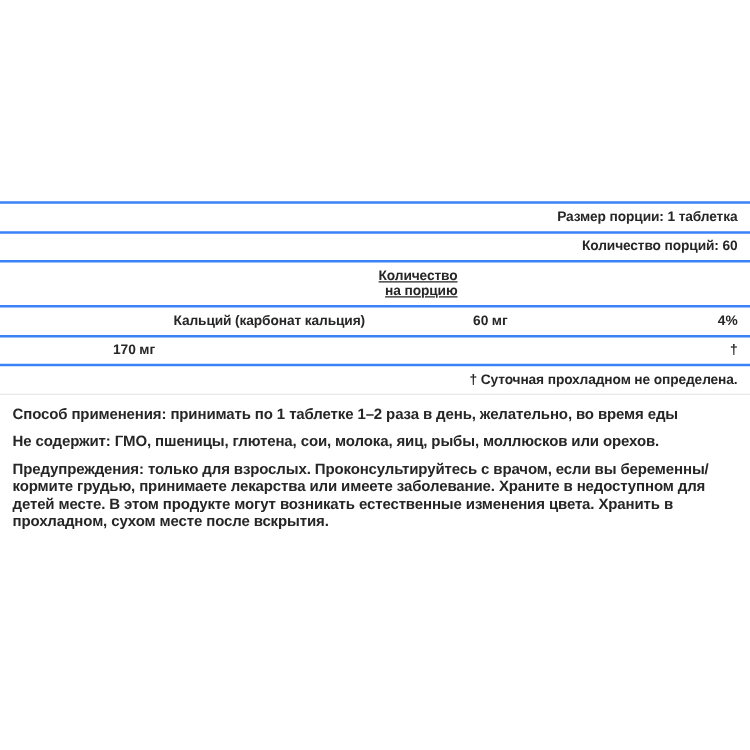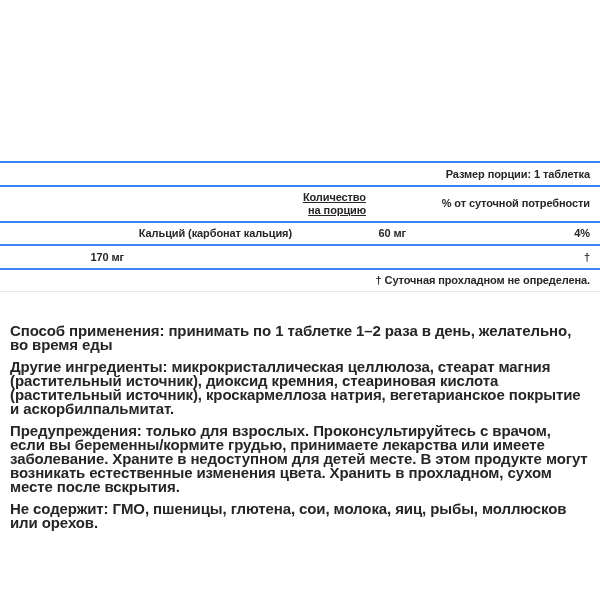--- a/index.html
+++ b/index.html
@@ -38,44 +38,46 @@
 
   
   .paragraphs {
     position: absolute;
     top: 324px;
     left: 10px;
     right: 12px;
   }
   .paragraphs p {
     margin: 0 0 8px 0;
-    font-size: 15px;
+    font-size: 12px;
     font-weight: 700;
     line-height: 14px;
     letter-spacing: -0.1px;
   }
 </style>
 </head>
 <body>
 
 <div class="canvas">
 
   <section class="facts-table">
 
     <div class="f-row">
       <span>Размер порции: 1 таблетка</span>
     </div>
 
+    <div class="f-row">
+      <span>Количество порций: 60</span>
+    </div>
 
     <div class="f-row f-cols">
       <span class="col-name"></span>
       <span class="col-amount">
         <span class="hdr-amount-inner">Количество на порцию</span>
       </span>
-      <span class="col-dv">% от суточной потребности</span>
     </div>
 
     <div class="f-row f-cols">
       <span class="col-name">Кальций (карбонат кальция)</span>
       <span class="col-amount">60 мг</span>
       <span class="col-dv">4%</span>
     </div>
 
     <div class="f-row f-cols">
       <span class="col-amount">170 мг</span>
@@ -83,18 +85,17 @@
     </div>
 
     <div class="f-row">
       <span>† Суточная прохладном не определена.</span>
     </div>
 
   </section>
 
   <section class="paragraphs">
     <p>Способ применения: принимать по 1 таблетке 1–2 раза в день, желательно, во время еды</p>
-    <p>Другие ингредиенты: микрокристаллическая целлюлоза, стеарат магния (растительный источник), диоксид кремния, стеариновая кислота (растительный источник), кроскармеллоза натрия, вегетарианское покрытие и аскорбилпальмитат.</p>
+    <p>Не содержит: ГМО, пшеницы, глютена, сои, молока, яиц, рыбы, моллюсков или орехов.</p>
     <p>Предупреждения: только для взрослых. Проконсультируйтесь с врачом, если вы беременны/кормите грудью, принимаете лекарства или имеете заболевание. Храните в недоступном для детей месте. В этом продукте могут возникать естественные изменения цвета. Хранить в прохладном, сухом месте после вскрытия.</p>
-    <p>Не содержит: ГМО, пшеницы, глютена, сои, молока, яиц, рыбы, моллюсков или орехов.</p>
   </section>
 
 </div>
 
 </body></html>

